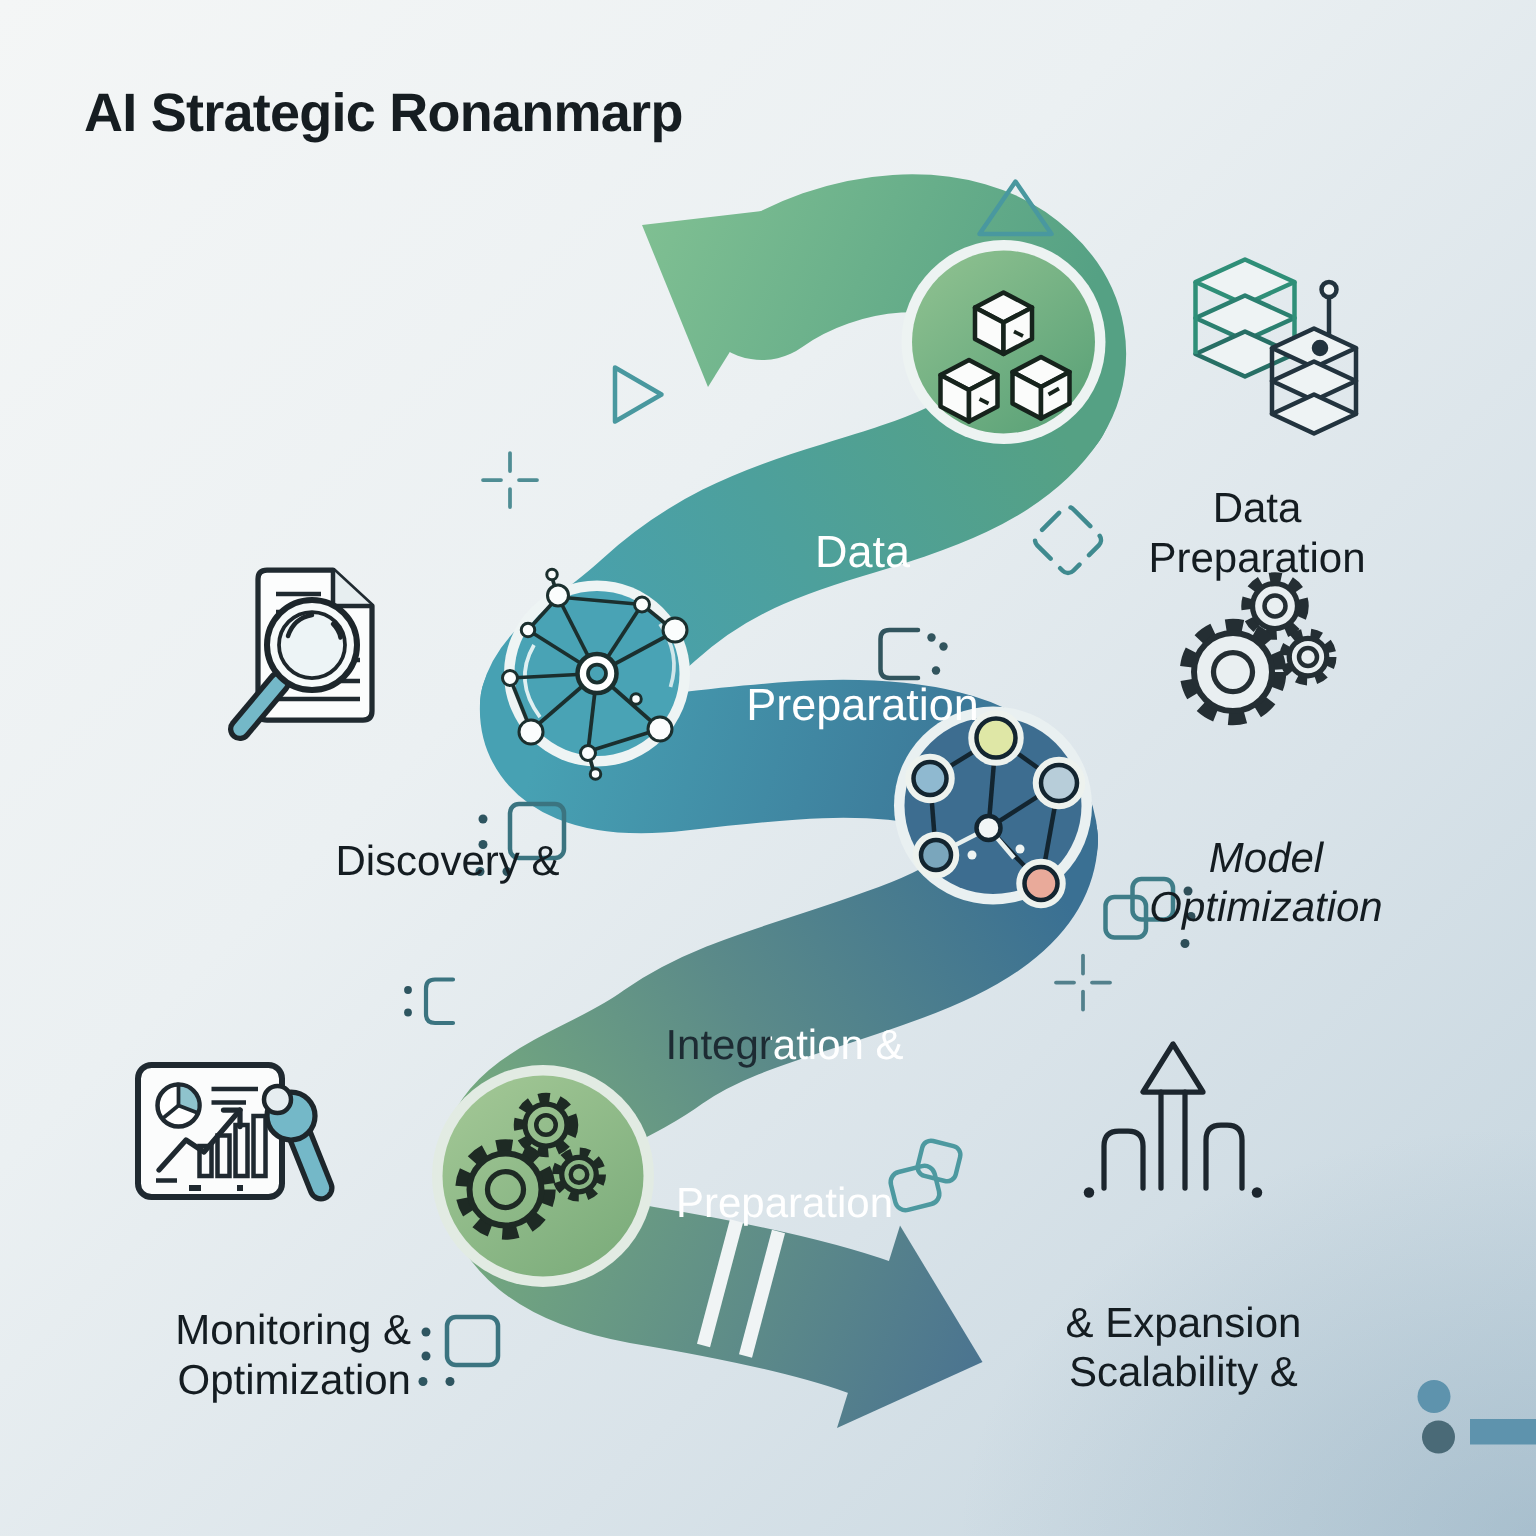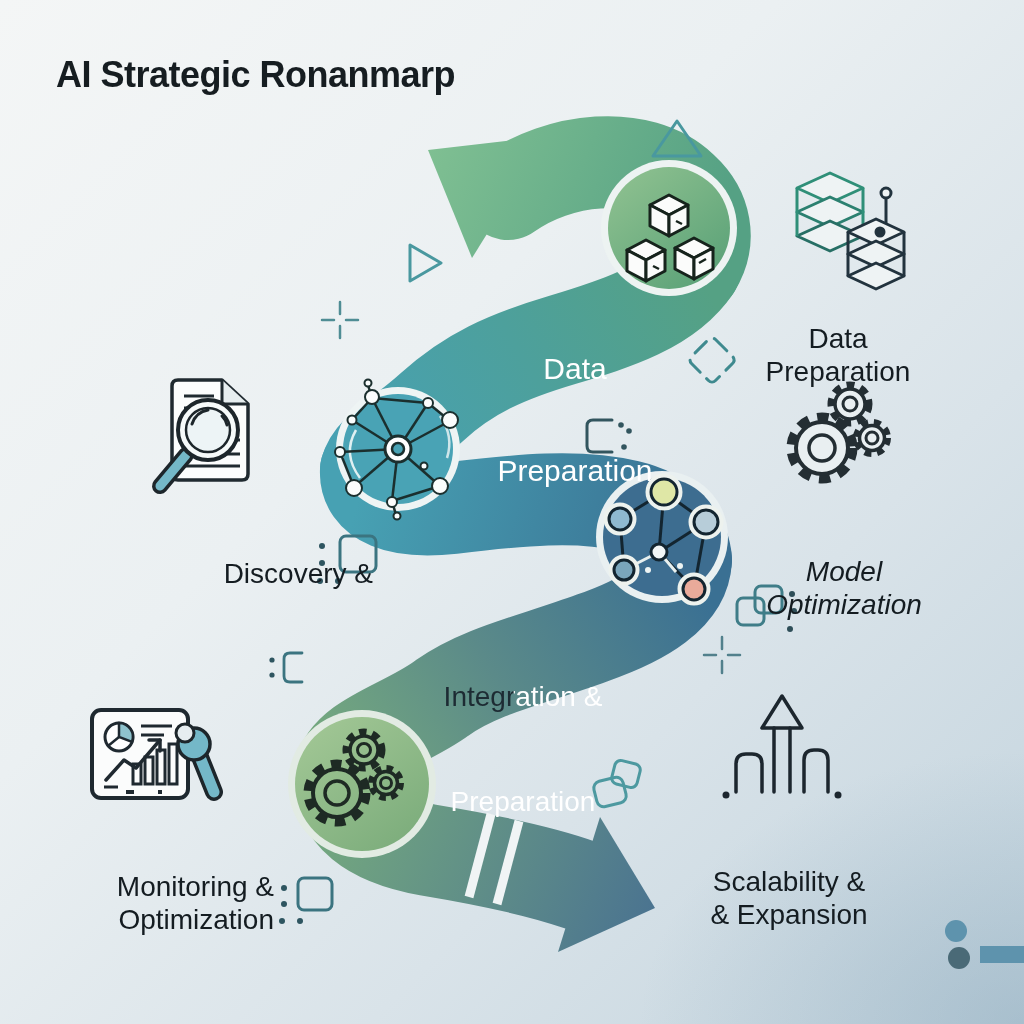--- a/index.html
+++ b/index.html
@@ -355,16 +355,16 @@
   <div class="txt stage-label sl-discovery">
     <div>Discovery &amp;</div>
   </div>
   <div class="txt stage-label sl-model">
     <div>Model</div><div>Optimization</div>
   </div>
   <div class="txt stage-label sl-monitoring">
     <div>Monitoring &amp;</div><div>Optimization</div>
   </div>
   <div class="txt stage-label sl-scalability">
-    <div>Scalability &amp;</div><div>&amp; Expansion</div>
+    <div>&amp; Expansion</div><div>Scalability &amp;</div>
   </div>
 
 </div>
 
 </body></html>

